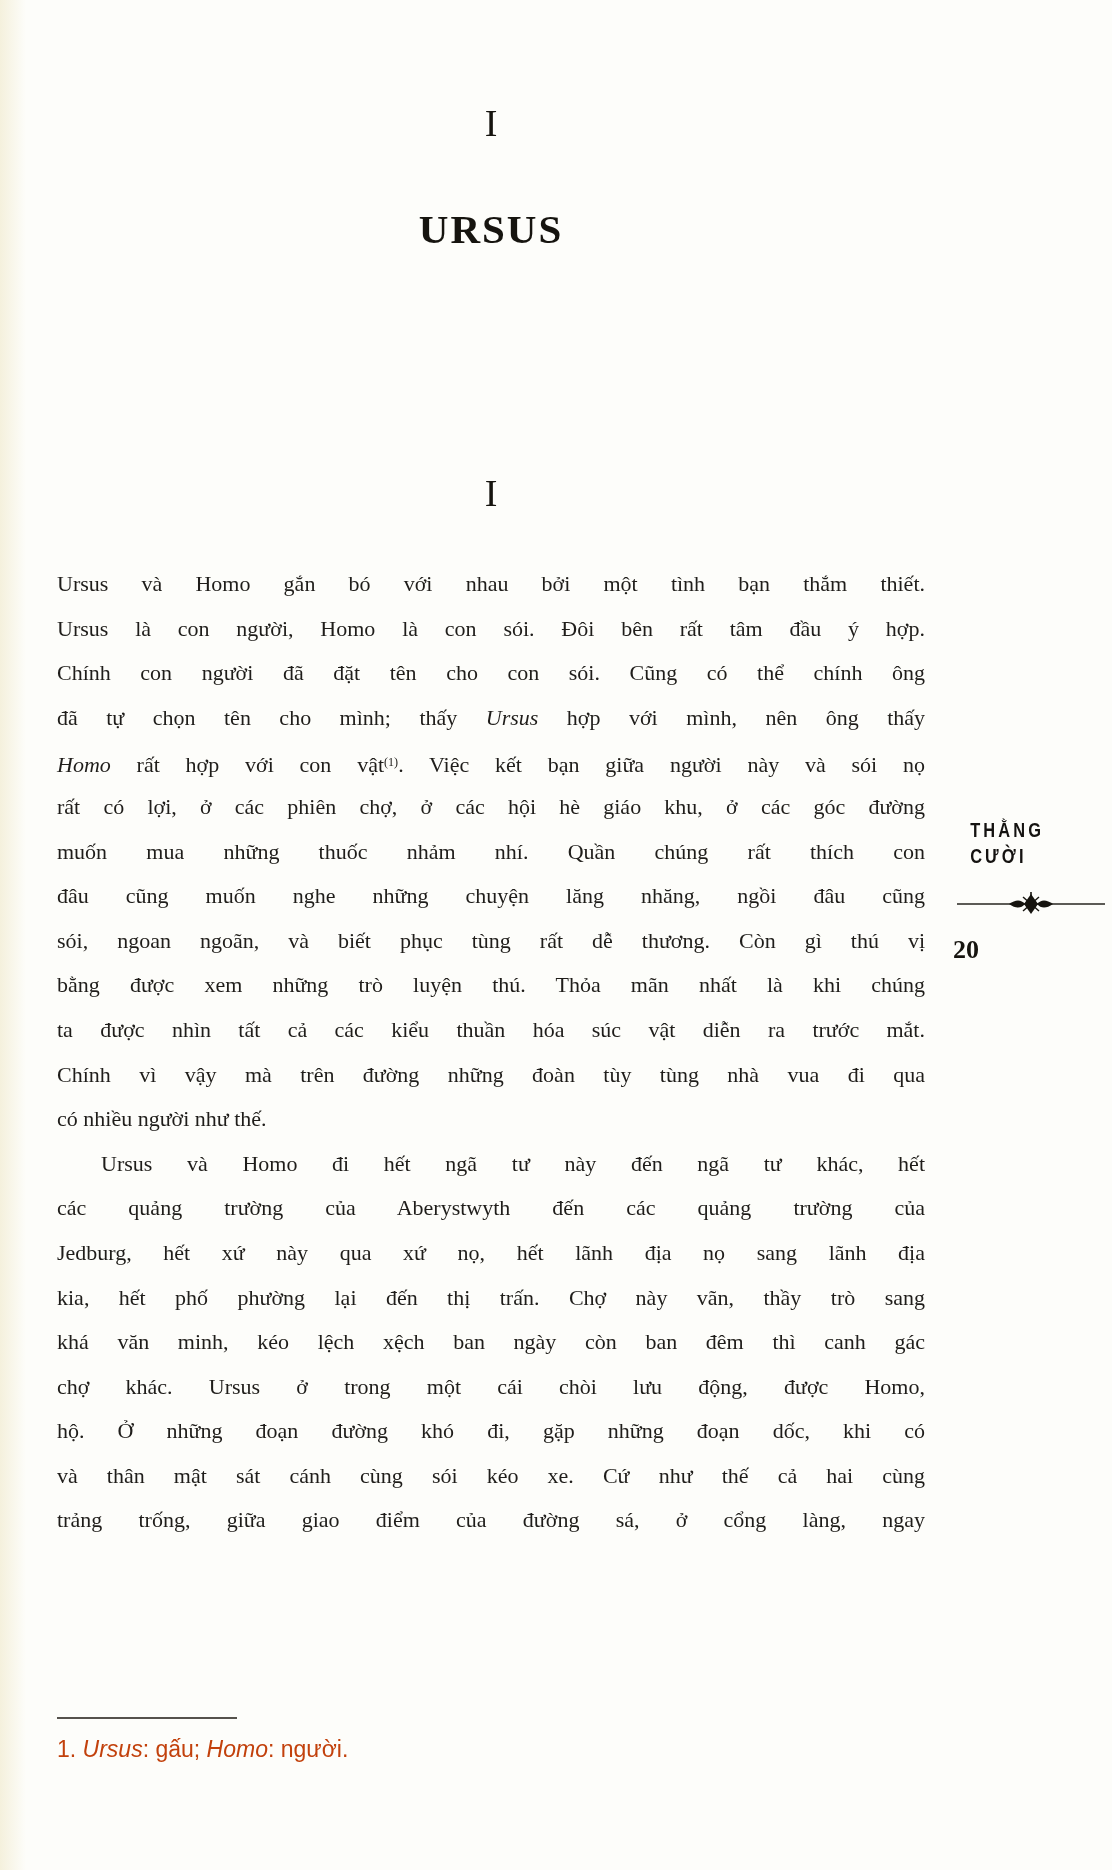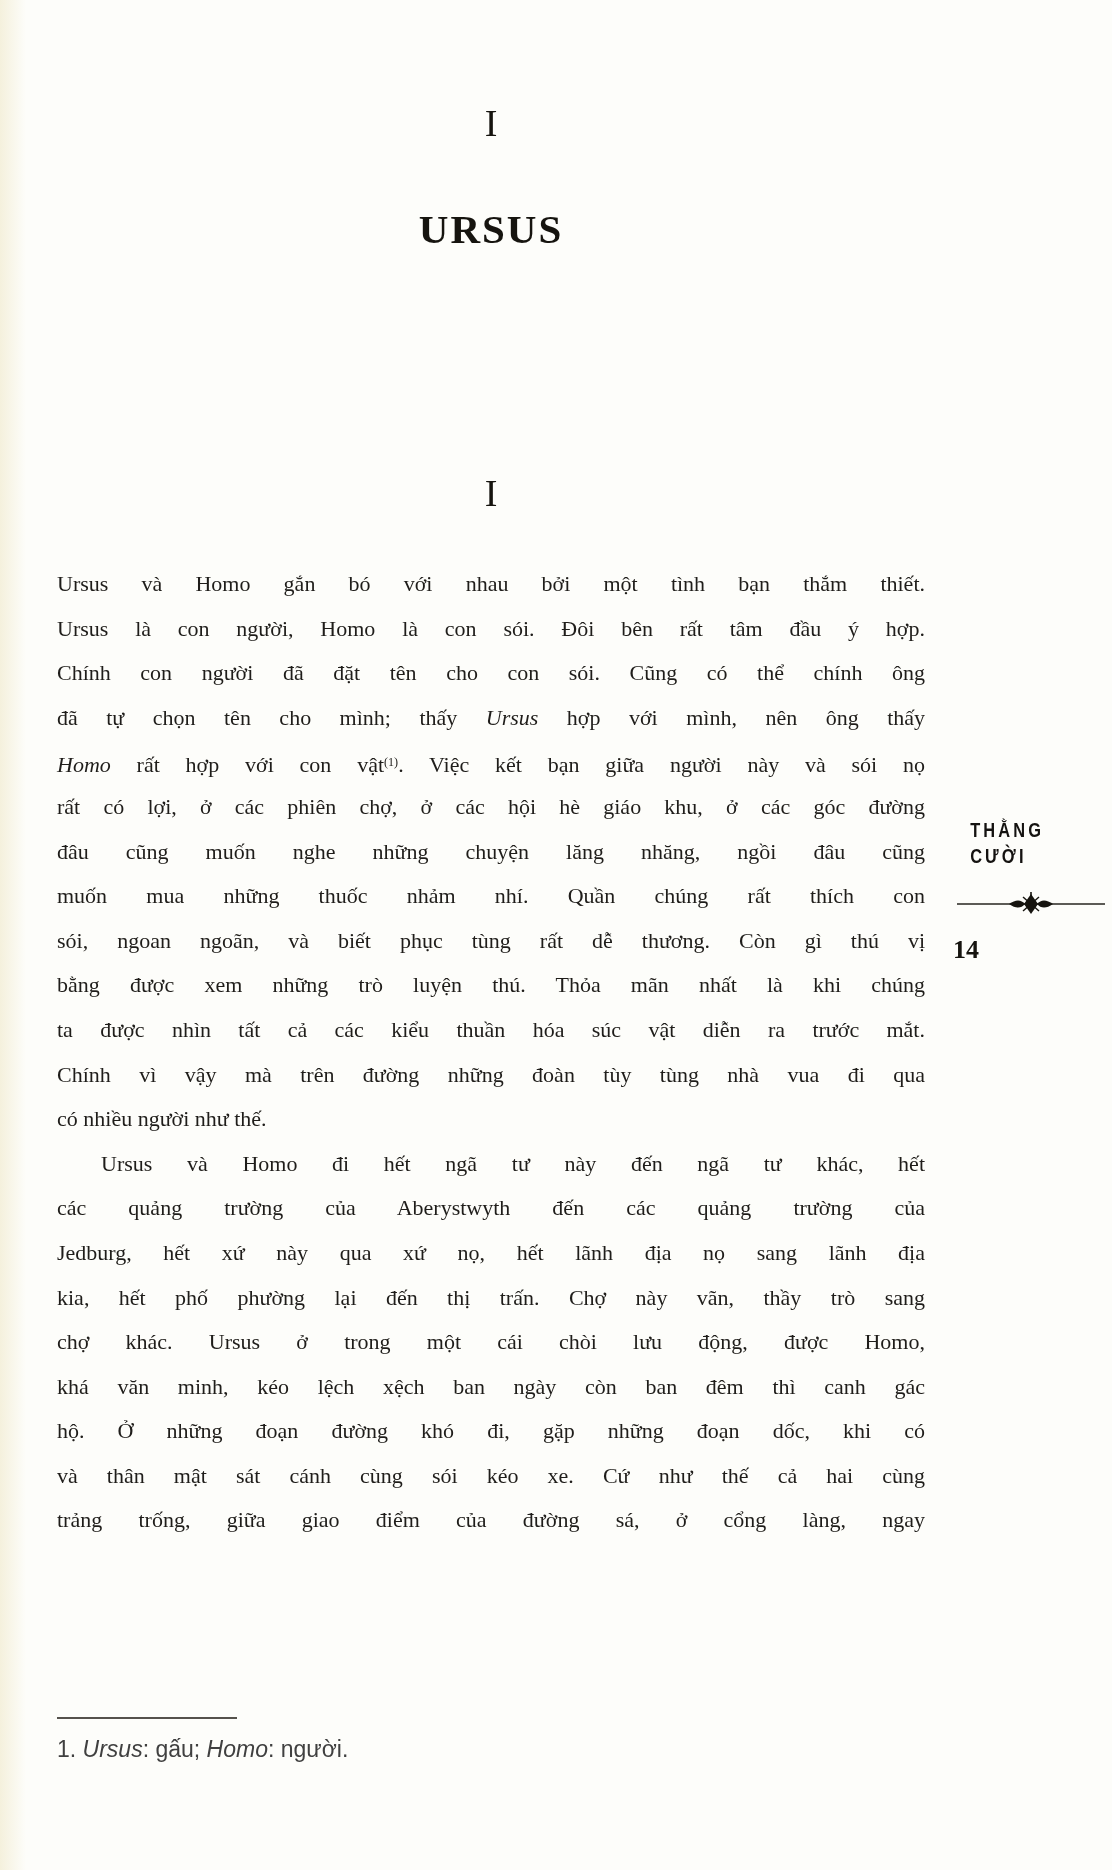--- a/index.html
+++ b/index.html
@@ -50,21 +50,21 @@
     font-family:"Liberation Serif","DejaVu Serif",serif;
     font-weight:700;font-size:26px;line-height:30px;color:#16140f;
   }
   .footnote-rule{
     position:absolute;left:57px;top:1717px;width:180px;height:2px;
     background:#55524c;
   }
   .footnote{
     position:absolute;left:57px;top:1734px;width:700px;
     font-family:"Liberation Sans","DejaVu Sans",sans-serif;
-    font-size:23px;line-height:30px;color:#404040;
+    font-size:23px;line-height:30px;color:#c2410c;
   }
   .footnote i{font-style:italic;}
 </style>
 </head>
 <body>
 
 <div class="page">
 
   <div class="scan-edge"></div>
 
@@ -74,50 +74,50 @@
 
   <div class="title-block section-number" style="position:absolute;">I</div>
 
   <div class="body-text">
     <div class="line"><span>Ursus và Homo gắn bó với nhau bởi một tình bạn thắm thiết.</span></div>
     <div class="line"><span>Ursus là con người, Homo là con sói. Đôi bên rất tâm đầu ý hợp.</span></div>
     <div class="line"><span>Chính con người đã đặt tên cho con sói. Cũng có thể chính ông</span></div>
     <div class="line"><span>đã tự chọn tên cho mình; thấy </span><i>Ursus</i><span> hợp với mình, nên ông thấy</span></div>
     <div class="line"><i>Homo</i><span> rất hợp với con vật</span><sup>(1)</sup><span>. Việc kết bạn giữa người này và sói nọ</span></div>
     <div class="line"><span>rất có lợi, ở các phiên chợ, ở các hội hè giáo khu, ở các góc đường</span></div>
+    <div class="line"><span>muốn mua những thuốc nhảm nhí. Quần chúng rất thích con</span></div>
     <div class="line"><span>đâu cũng muốn nghe những chuyện lăng nhăng, ngồi đâu cũng</span></div>
-    <div class="line"><span>muốn mua những thuốc nhảm nhí. Quần chúng rất thích con</span></div>
     <div class="line"><span>sói, ngoan ngoãn, và biết phục tùng rất dễ thương. Còn gì thú vị</span></div>
     <div class="line"><span>bằng được xem những trò luyện thú. Thỏa mãn nhất là khi chúng</span></div>
     <div class="line"><span>ta được nhìn tất cả các kiểu thuần hóa súc vật diễn ra trước mắt.</span></div>
     <div class="line"><span>Chính vì vậy mà trên đường những đoàn tùy tùng nhà vua đi qua</span></div>
     <div class="line endpara"><span>có nhiều người như thế.</span></div>
     <div class="line indent"><span>Ursus và Homo đi hết ngã tư này đến ngã tư khác, hết</span></div>
     <div class="line"><span>các quảng trường của Aberystwyth đến các quảng trường của</span></div>
     <div class="line"><span>Jedburg, hết xứ này qua xứ nọ, hết lãnh địa nọ sang lãnh địa</span></div>
     <div class="line"><span>kia, hết phố phường lại đến thị trấn. Chợ này vãn, thầy trò sang</span></div>
+    <div class="line"><span>khá văn minh, kéo lệch xệch ban ngày còn ban đêm thì canh gác</span></div>
     <div class="line"><span>chợ khác. Ursus ở trong một cái chòi lưu động, được Homo,</span></div>
-    <div class="line"><span>khá văn minh, kéo lệch xệch ban ngày còn ban đêm thì canh gác</span></div>
     <div class="line"><span>hộ. Ở những đoạn đường khó đi, gặp những đoạn dốc, khi có</span></div>
     <div class="line"><span>và thân mật sát cánh cùng sói kéo xe. Cứ như thế cả hai cùng</span></div>
     <div class="line"><span>trảng trống, giữa giao điểm của đường sá, ở cổng làng, ngay</span></div>
   </div>
 
   <div class="margin-block">
     <div class="running-title">THẰNG</div>
     <div class="running-title">CƯỜI</div>
     <svg class="ornament" width="152" height="26" viewBox="0 0 152 26">
       <line x1="2" y1="13" x2="150" y2="13" stroke="#26241f" stroke-width="1.4"></line>
       <polygon points="76,3 83,13 76,23 69,13" fill="#16140f"></polygon>
       <path d="M54,13 q10,-7 16,0 q-6,7 -16,0 Z" fill="#16140f"></path>
       <path d="M98,13 q-10,-7 -16,0 q6,7 16,0 Z" fill="#16140f"></path>
       <line x1="76" y1="1" x2="76" y2="6" stroke="#16140f" stroke-width="1.6"></line>
       <line x1="68" y1="6" x2="84" y2="20" stroke="#16140f" stroke-width="1.4"></line>
       <line x1="84" y1="6" x2="68" y2="20" stroke="#16140f" stroke-width="1.4"></line>
     </svg>
-    <div class="page-number">14</div>
+    <div class="page-number">20</div>
   </div>
 
   <div class="footnote-rule"></div>
 
   <div class="footnote"><span>1. </span><i>Ursus</i><span>: gấu; </span><i>Homo</i><span>: người.</span></div>
 
 </div>
 
 </body></html>

